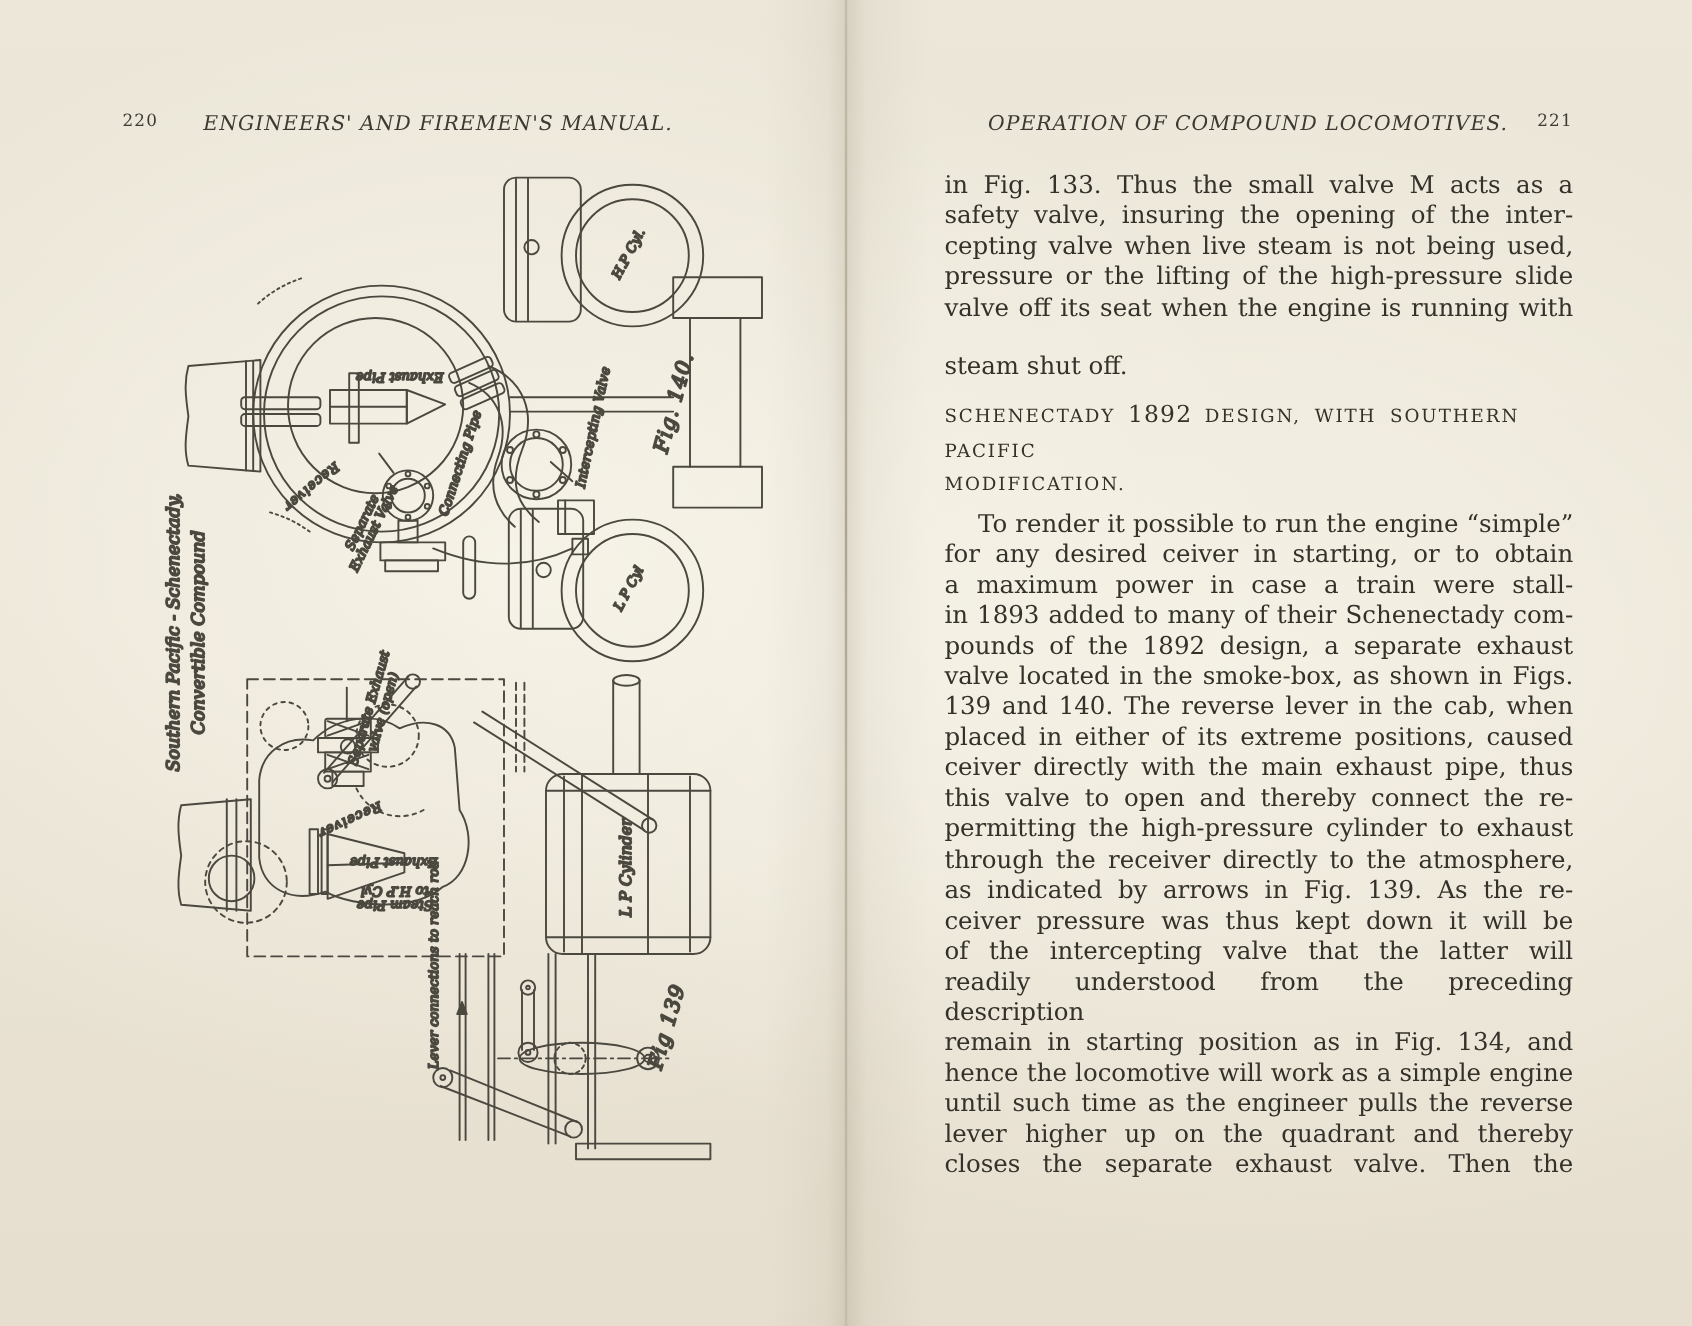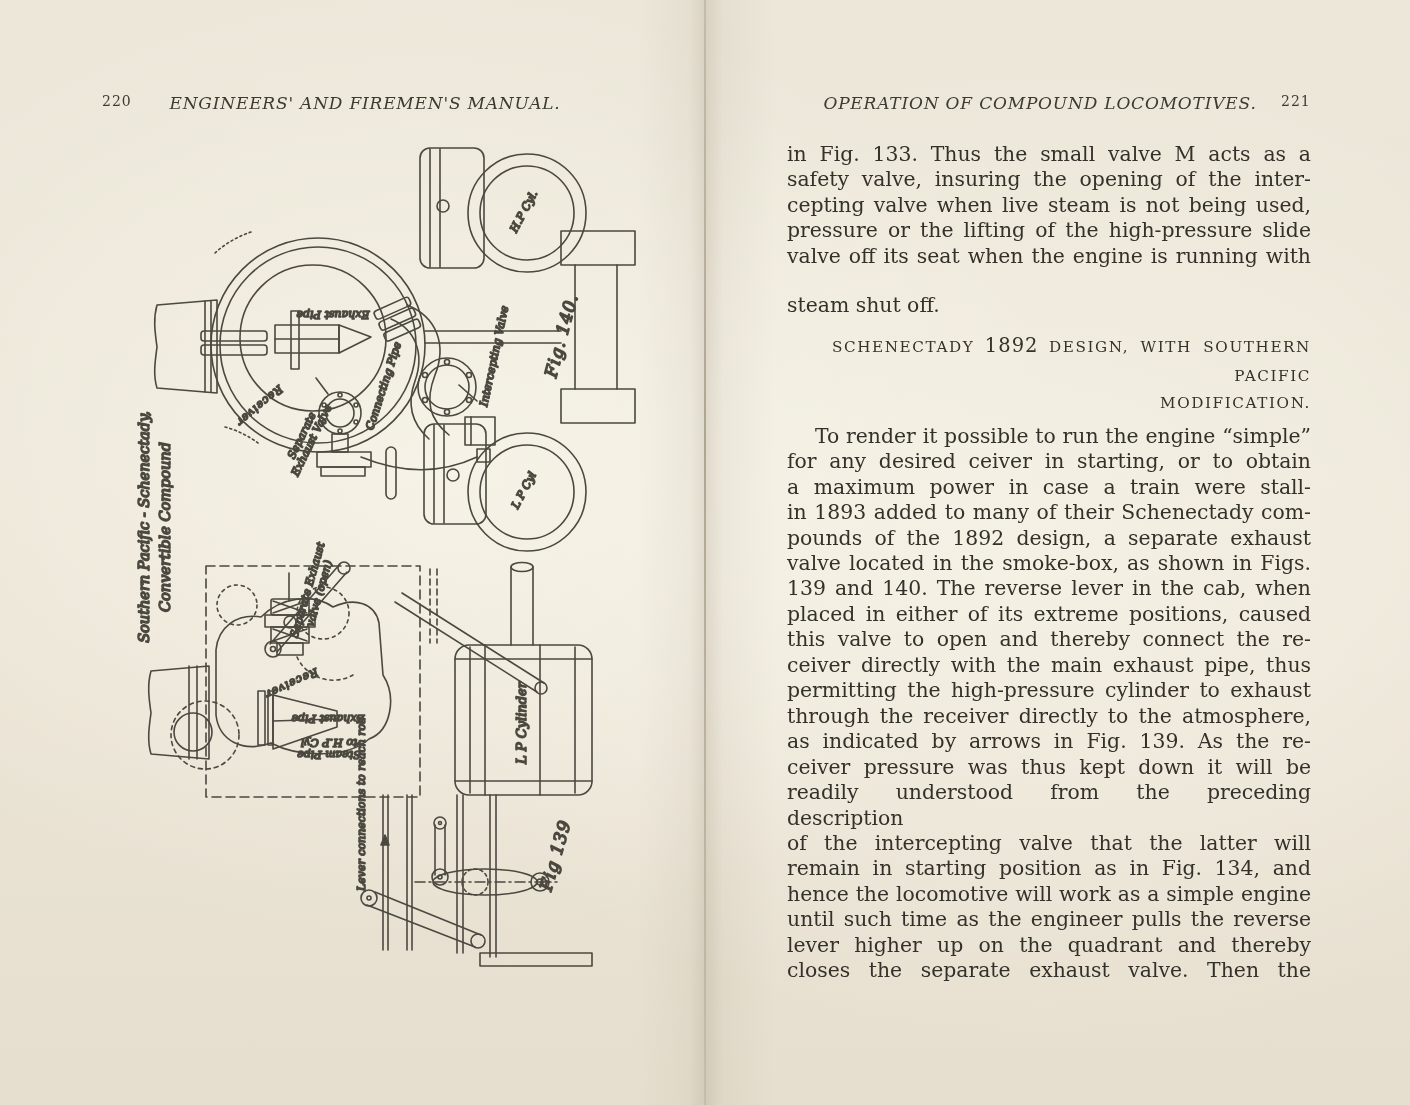--- a/index.html
+++ b/index.html
@@ -21,21 +21,21 @@
 
   .pgnum{position:absolute;font-size:14px;letter-spacing:1px;color:#3c3a32;}
   .runhead{position:absolute;font-style:italic;font-size:17px;letter-spacing:.8px;
     text-align:center;color:#3c3a32;white-space:nowrap;}
 
   .bodycol{position:absolute;left:787px;top:142px;width:524px;font-size:20.4px;
     line-height:25.45px;color:#33312a;}
   .tline{text-align:justify;text-align-last:justify;white-space:normal;}
   .para1 .tline:last-child{text-align-last:left;margin-top:24px;}
   .para2 .tline:first-child{text-indent:28px;}
-  .secheading{margin-top:13px;text-align:right;line-height:27px;color:#353229;}
+  .secheading{margin-top:13px;text-align:left;line-height:27px;color:#353229;}
   .secheading .sc{font-size:15.2px;letter-spacing:1.6px;word-spacing:5px;}
   .secheading .yr{font-size:19.5px;letter-spacing:1px;margin:0 4px;}
   .para2{margin-top:7px;}
 
   svg text{font-family:"DejaVu Serif","Liberation Serif",serif;font-style:italic;fill:#474438;}
   .figtext{font-size:11px;}
   .figcap{font-size:17px;letter-spacing:1px;}
 </style>
 </head>
 <body>
@@ -281,28 +281,28 @@
 
     <div class="para2">
         <div class="tline">To render it possible to run the engine “simple”</div>
         <div class="tline">for any desired ceiver in starting, or to obtain</div>
         <div class="tline">a maximum power in case a train were stall-</div>
         <div class="tline">in 1893 added to many of their Schenectady com-</div>
         <div class="tline">pounds of the 1892 design, a separate exhaust</div>
         <div class="tline">valve located in the smoke-box, as shown in Figs.</div>
         <div class="tline">139 and 140.  The reverse lever in the cab, when</div>
         <div class="tline">placed in either of its extreme positions, caused</div>
+        <div class="tline">ceiver directly with the main exhaust pipe, thus</div>
         <div class="tline">this valve to open and thereby connect the re-</div>
-        <div class="tline">ceiver directly with the main exhaust pipe, thus</div>
         <div class="tline">permitting the high-pressure cylinder to exhaust</div>
         <div class="tline">through the receiver directly to the atmosphere,</div>
         <div class="tline">as indicated by arrows in Fig. 139.  As the re-</div>
         <div class="tline">ceiver pressure was thus kept down it will be</div>
+        <div class="tline">of the intercepting valve that the latter will</div>
         <div class="tline">readily understood from the preceding description</div>
-        <div class="tline">of the intercepting valve that the latter will</div>
         <div class="tline">remain in starting position as in Fig. 134, and</div>
         <div class="tline">hence the locomotive will work as a simple engine</div>
         <div class="tline">until such time as the engineer pulls the reverse</div>
         <div class="tline">lever higher up on the quadrant and thereby</div>
         <div class="tline">closes the separate exhaust valve.  Then the</div>
       </div>
   </div>
 </div>
 
 <div class="spine"></div>

